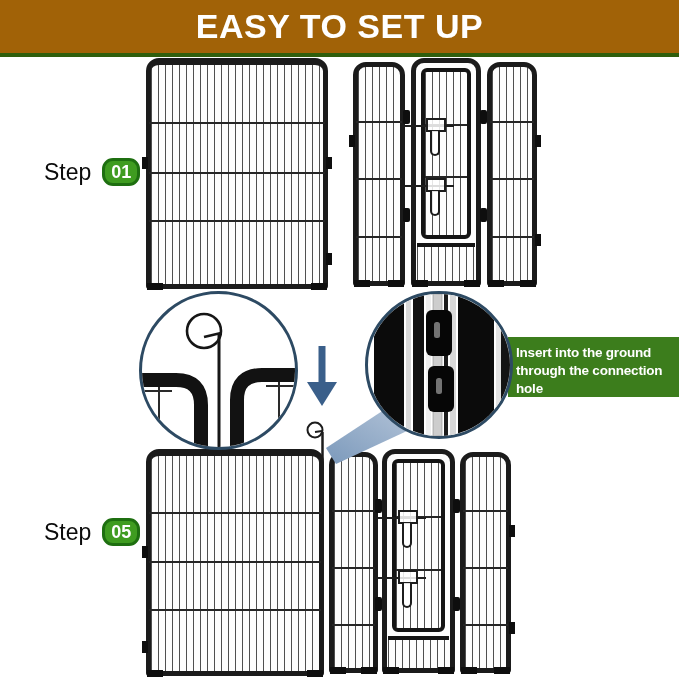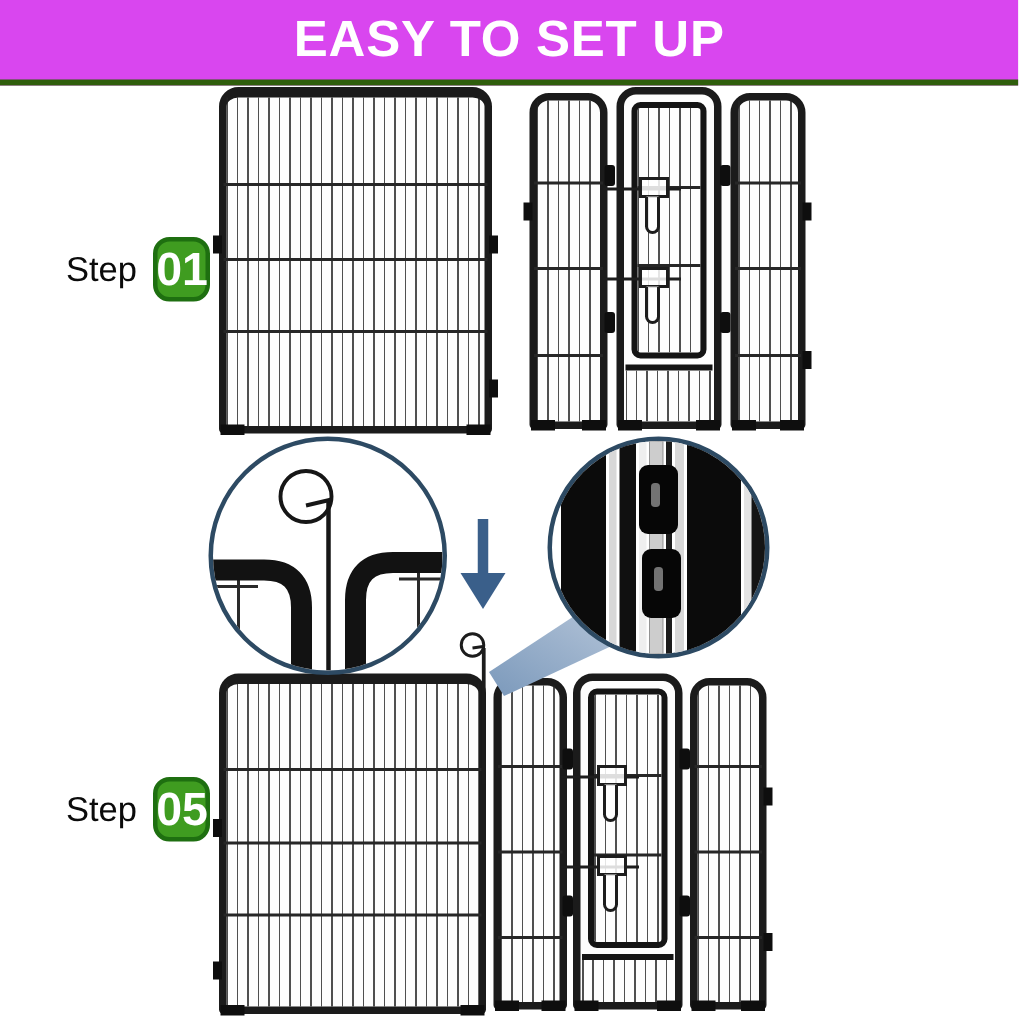--- a/index.html
+++ b/index.html
@@ -1,29 +1,29 @@
 <!DOCTYPE html>
 <html><head>
 <meta charset="utf-8">
 <style>
   html,body { margin:0; padding:0; background:#fff; }
   .canvas { position:relative; width:679px; height:679px; background:#ffffff; overflow:hidden;
             font-family:"Liberation Sans", sans-serif; }
 
   
   .header { position:absolute; top:0; left:0; width:679px; height:57px; box-sizing:border-box;
-            background:#d946ef; border-bottom:4px solid #2f5e0c;
+            background:#a16207; border-bottom:4px solid #2f5e0c;
             display:flex; align-items:center; justify-content:center; z-index:0; }
   .title  { color:#ffffff; font-size:34px; font-weight:bold; letter-spacing:0.5px; }
 
   
   .step { position:absolute; display:flex; align-items:center; gap:11px; z-index:5; }
   .step-label { font-size:23px; color:#0b0b0b; }
-  .badge { width:38px; height:43px; box-sizing:border-box; background:#3f9c20; border:3px solid #1e6f10;
-           border-radius:11px; color:#fff; font-size:31px; font-weight:bold;
+  .badge { width:38px; height:28px; box-sizing:border-box; background:#3f9c20; border:3px solid #1e6f10;
+           border-radius:11px; color:#fff; font-size:18px; font-weight:bold;
            display:flex; align-items:center; justify-content:center; }
   #step1 { left:44px; top:158px; }
   #step2 { left:44px; top:518px; }
 
   
   .panel { position:absolute; background:#fdfdfd; border:5px solid #1b1b1b; box-sizing:border-box; }
   .round-top { border-radius:13px 13px 3px 3px; }
   .bars { position:absolute; inset:0;
           background-image:repeating-linear-gradient(90deg, rgba(35,35,35,0.8) 0px, rgba(35,35,35,0.8) 1px,
                             rgba(0,0,0,0) 1px, rgba(0,0,0,0) 7px); }
@@ -189,20 +189,23 @@
     <line x1="19" y1="2" x2="19" y2="40" stroke="#3a5f8a" stroke-width="7"></line>
     <polygon points="4,38 34,38 19,62" fill="#3a5f8a"></polygon>
   </svg>
 
   <svg id="stake" viewBox="0 0 46 105">
     <circle cx="16" cy="10" r="7.5" fill="none" stroke="#1c1c1c" stroke-width="2"></circle>
     <line x1="16" y1="12" x2="23" y2="11" stroke="#1c1c1c" stroke-width="2"></line>
     <line x1="23.5" y1="12" x2="23.5" y2="103" stroke="#1c1c1c" stroke-width="2.5"></line>
   </svg>
 
+  <div id="callout">
+    <span>Insert into the ground through the connection hole</span>
+  </div>
 
   <div class="panel round-top" style="left:146px; top:449px; width:178px; height:227px; border-top-width:7px; z-index:1;">
     <div class="bars"></div>
     <div class="hw" style="top:26%"></div>
     <div class="hw" style="top:49%"></div>
     <div class="hw" style="top:71%"></div>
     <div class="tab" style="left:-9px; top:42%"></div>
     <div class="tab" style="left:-9px; top:86%"></div>
     <div class="foot l"></div>
     <div class="foot r"></div>

